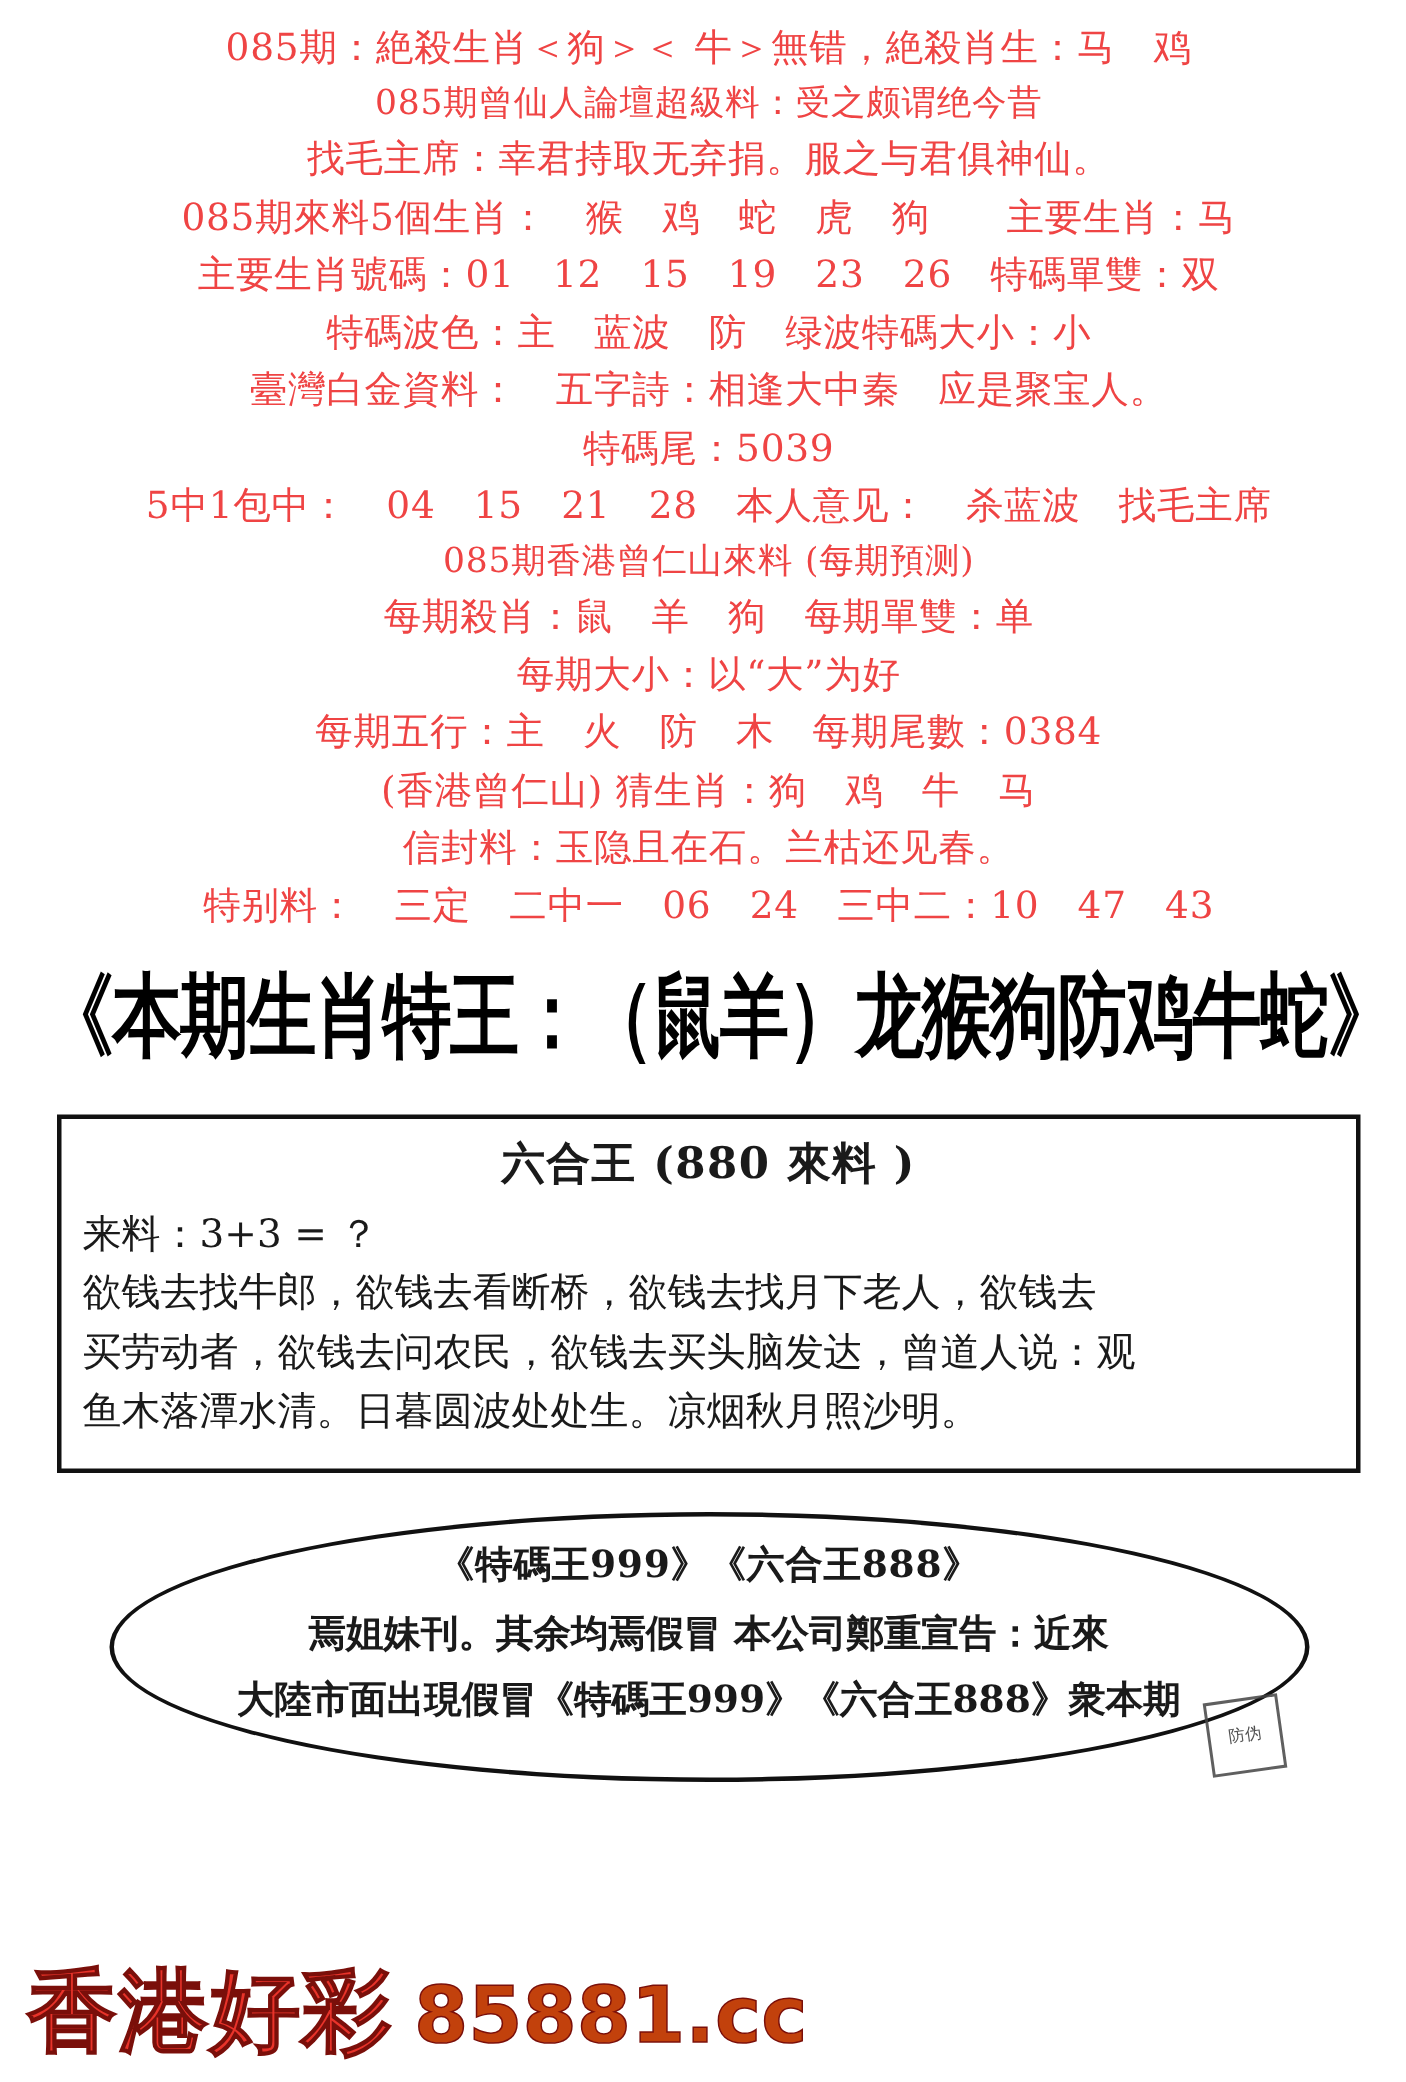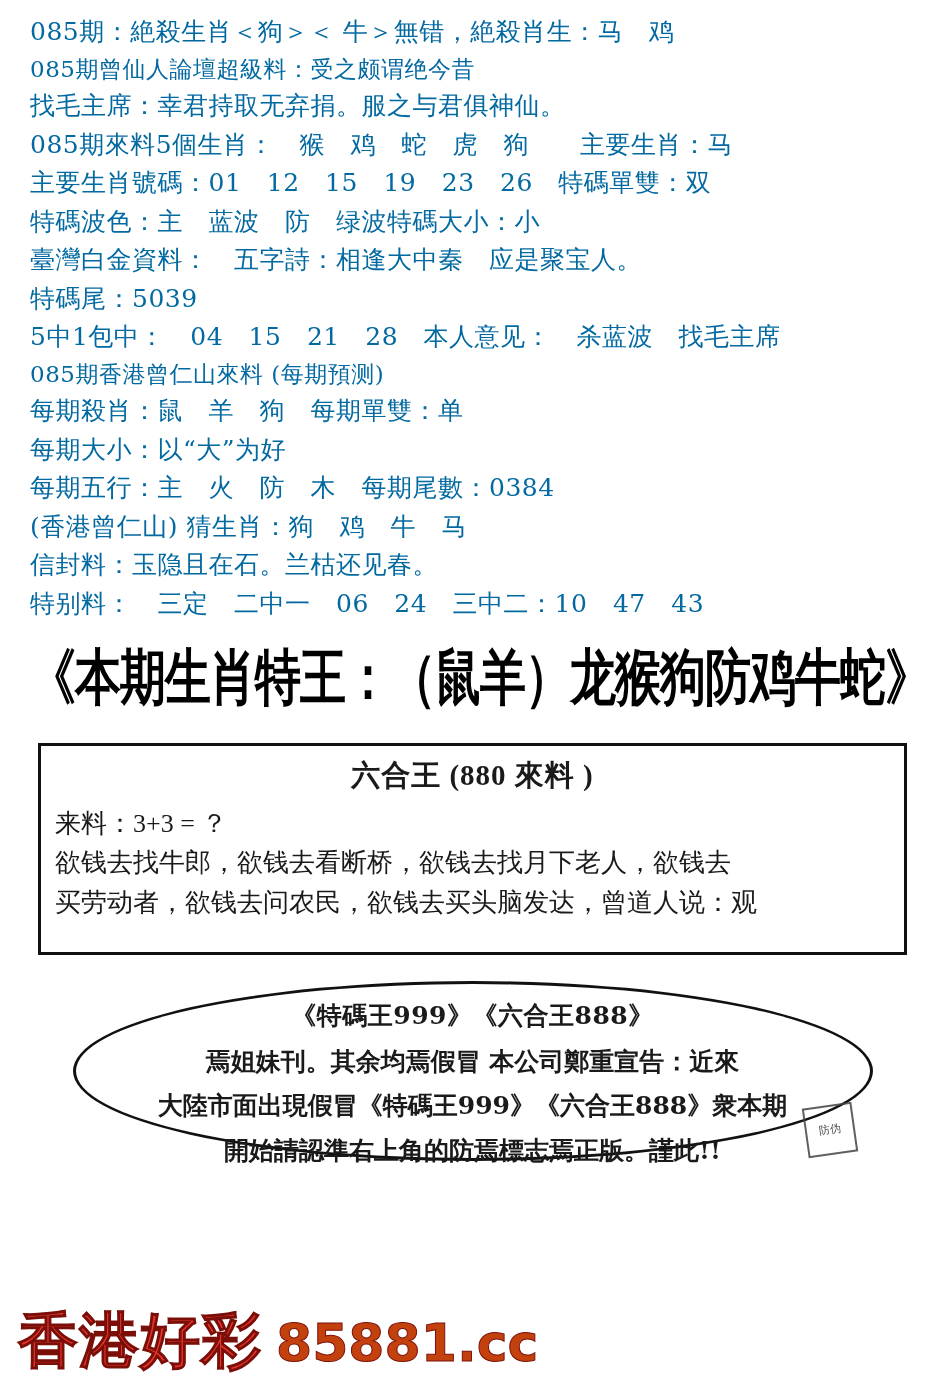--- a/index.html
+++ b/index.html
@@ -21,21 +21,22 @@
     height: 1388px;
     box-sizing: border-box;
     padding: 14px 22px 0 30px;
   }
 
   
   .lines {
     font-size: 25px;
     line-height: 1.42;
     letter-spacing: 0.5px;
-    color: #0369a1;
+    color: #ef4444;
+    text-align: center;
   }
   .line {
     white-space: pre-wrap;
     margin: 0 0 3px 0;
     font-family: "DejaVu Serif", "Liberation Serif", serif;
   }
   .line.small { font-size: 23px; }
 
   
   .banner {
@@ -48,22 +49,21 @@
     font-family: "DejaVu Sans", "Liberation Sans", sans-serif;
     transform: scaleY(1.32);
     transform-origin: center top;
     white-space: nowrap;
   }
 
   
   .box {
     margin: 44px 8px 0 8px;
     border: 3px solid #111;
-    padding: 8px 14px 28px 14px;
-    font-family: Liberation Serif, serif;
+    padding: 8px 14px 16px 14px;
   }
   .box-title {
     text-align: center;
     font-size: 29px;
     font-weight: 700;
     margin: 2px 0 10px 0;
     letter-spacing: 1px;
   }
   .box-line {
     font-size: 26px;
@@ -176,29 +176,29 @@
     <p class="line">特别料：　三定　二中一　06　24　三中二：10　47　43</p>
   </div>
 
   <div class="banner">《本期生肖特王：（鼠羊）龙猴狗防鸡牛蛇》</div>
 
   <div class="box">
     <div class="box-title">六合王 (880 來料 )</div>
     <p class="box-line">来料：3+3 = ？</p>
     <p class="box-line">欲钱去找牛郎，欲钱去看断桥，欲钱去找月下老人，欲钱去</p>
     <p class="box-line">买劳动者，欲钱去问农民，欲钱去买头脑发达，曾道人说：观</p>
+    <p class="box-line">鱼木落潭水清。日暮圆波处处生。凉烟秋月照沙明。</p>
   </div>
 
   <div class="ellipse-wrap">
     <div class="ellipse-border"></div>
     <div class="ellipse-inner">
       <div class="ell-title">《特碼王999》《六合王888》</div>
       <div class="ell-line">焉姐妹刊。其余均焉假冒 本公司鄭重宣告：近來</div>
       <div class="ell-line">大陸市面出現假冒《特碼王999》《六合王888》衆本期</div>
-      <div class="ell-line">開始請認準右上角的防焉標志焉正版。謹此!!</div>
     </div>
     <div class="stamp">防伪</div>
   </div>
 
   <div class="footer">
     <span class="footer-cn">香港好彩</span>
     <span class="footer-url">85881.cc</span>
   </div>
 
 </div>

